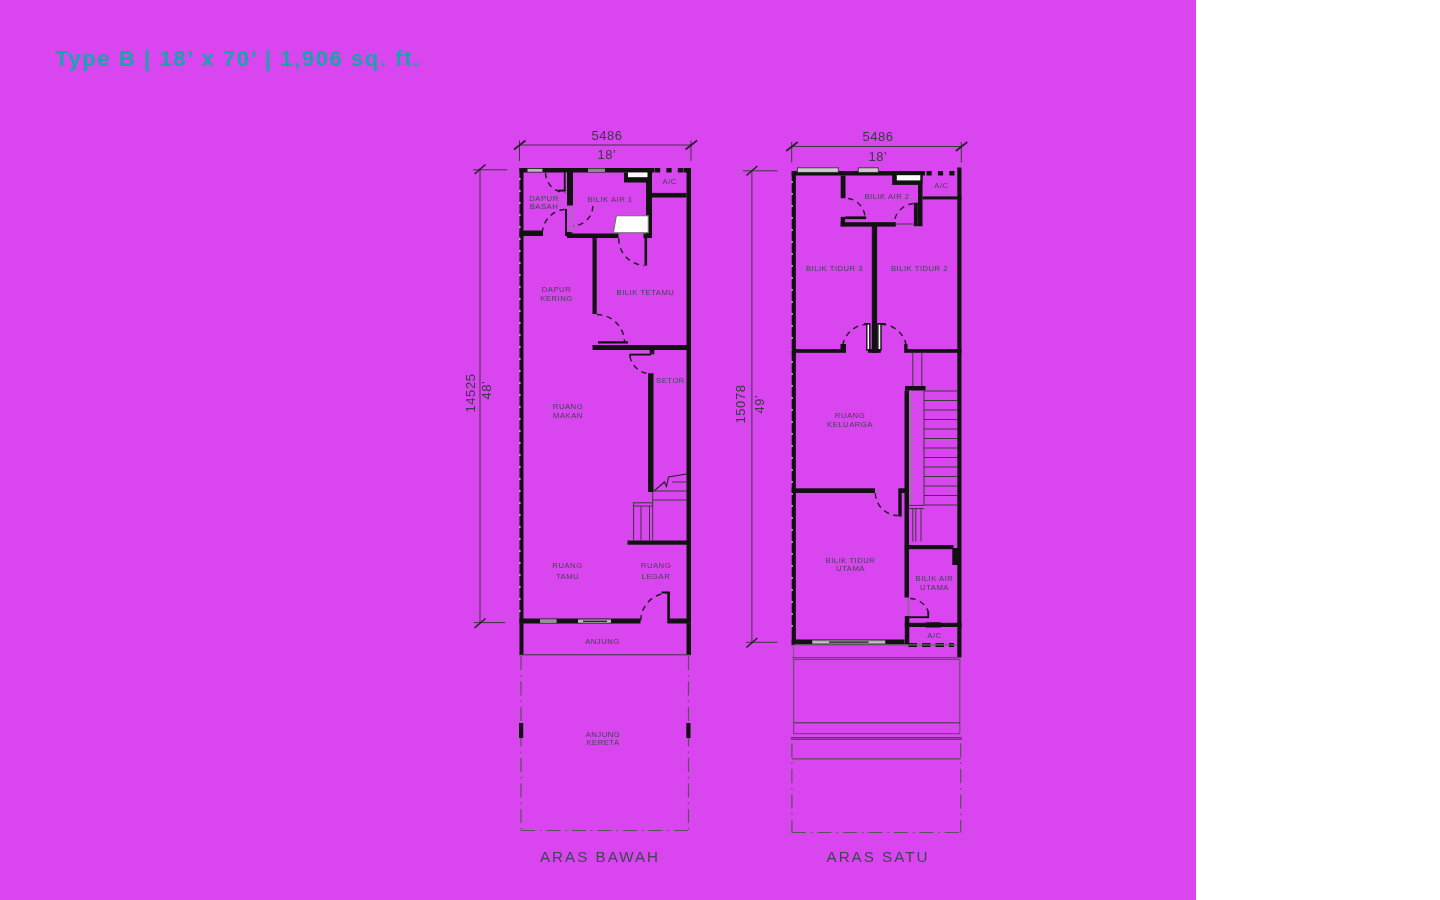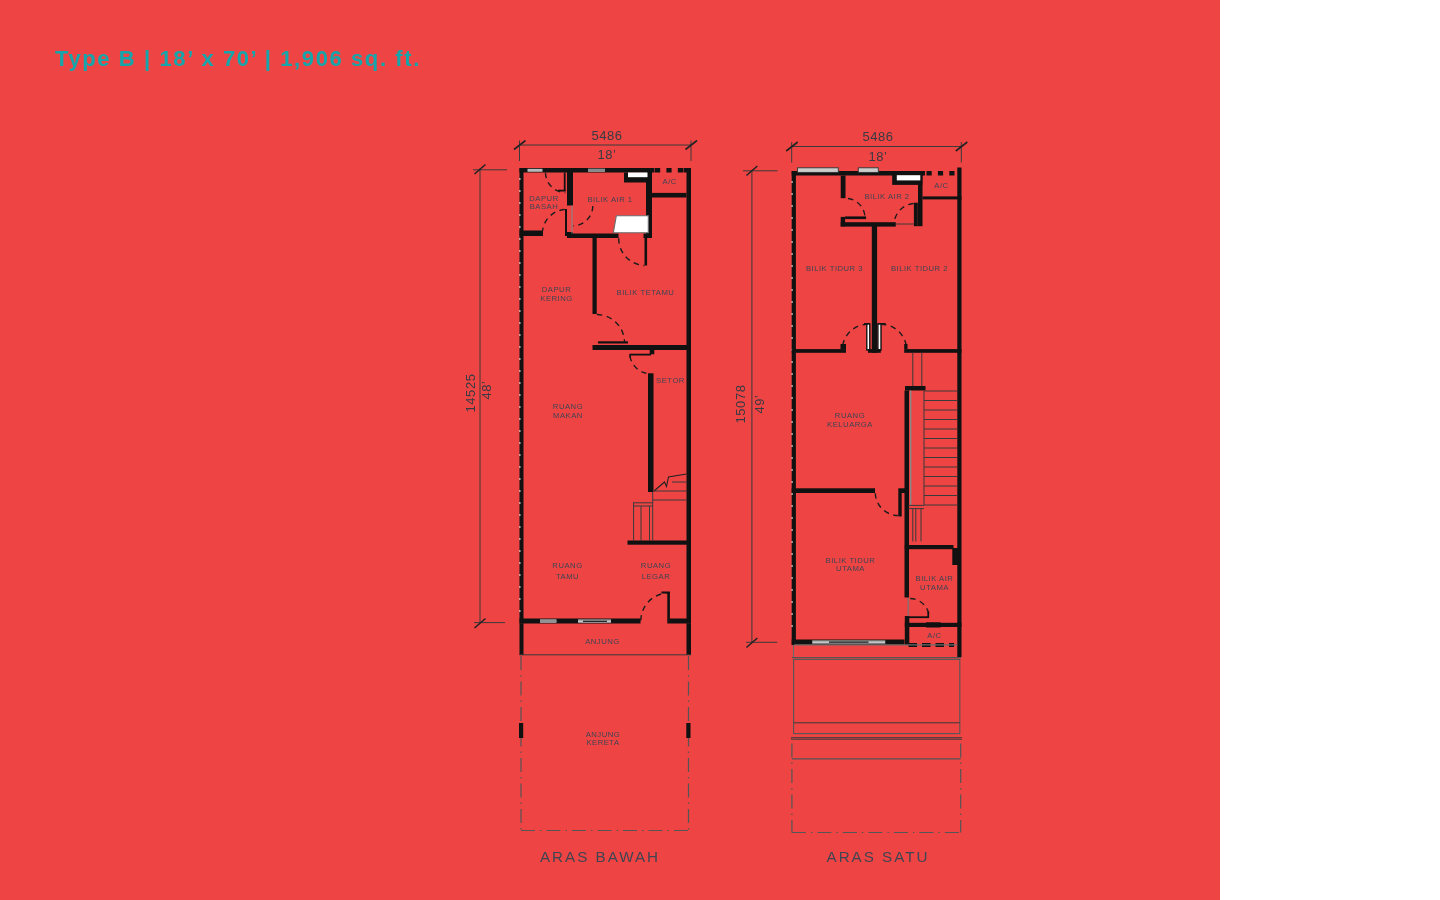--- a/index.html
+++ b/index.html
@@ -1,16 +1,16 @@
 <!DOCTYPE html>
 <html><head>
 <meta charset="utf-8">
 <style>
   html,body{margin:0;padding:0;background:#ffffff;}
-  #page{width:1196px;height:900px;position:relative;background:#ef4444;overflow:hidden;padding-left:24px;}
+  #page{width:1196px;height:900px;position:relative;background:#d946ef;overflow:hidden;}
   svg{position:absolute;top:0;left:0;}
   text{font-family:"Liberation Sans",sans-serif;}
   .rm{font-size:7.7px;letter-spacing:0.5px;fill:#3e4553;}
   .dim{font-size:13px;letter-spacing:0.55px;fill:#363b43;}
   .aras{font-size:15.2px;letter-spacing:2.0px;fill:#3f4552;}
   .wall{fill:#111111;}
   .thin{stroke:#3a3a3a;stroke-width:1;fill:none;}
   .arc{stroke:#1c1c1c;stroke-width:1.4;fill:none;stroke-dasharray:5.5 4.5;}
 </style>
 </head>

